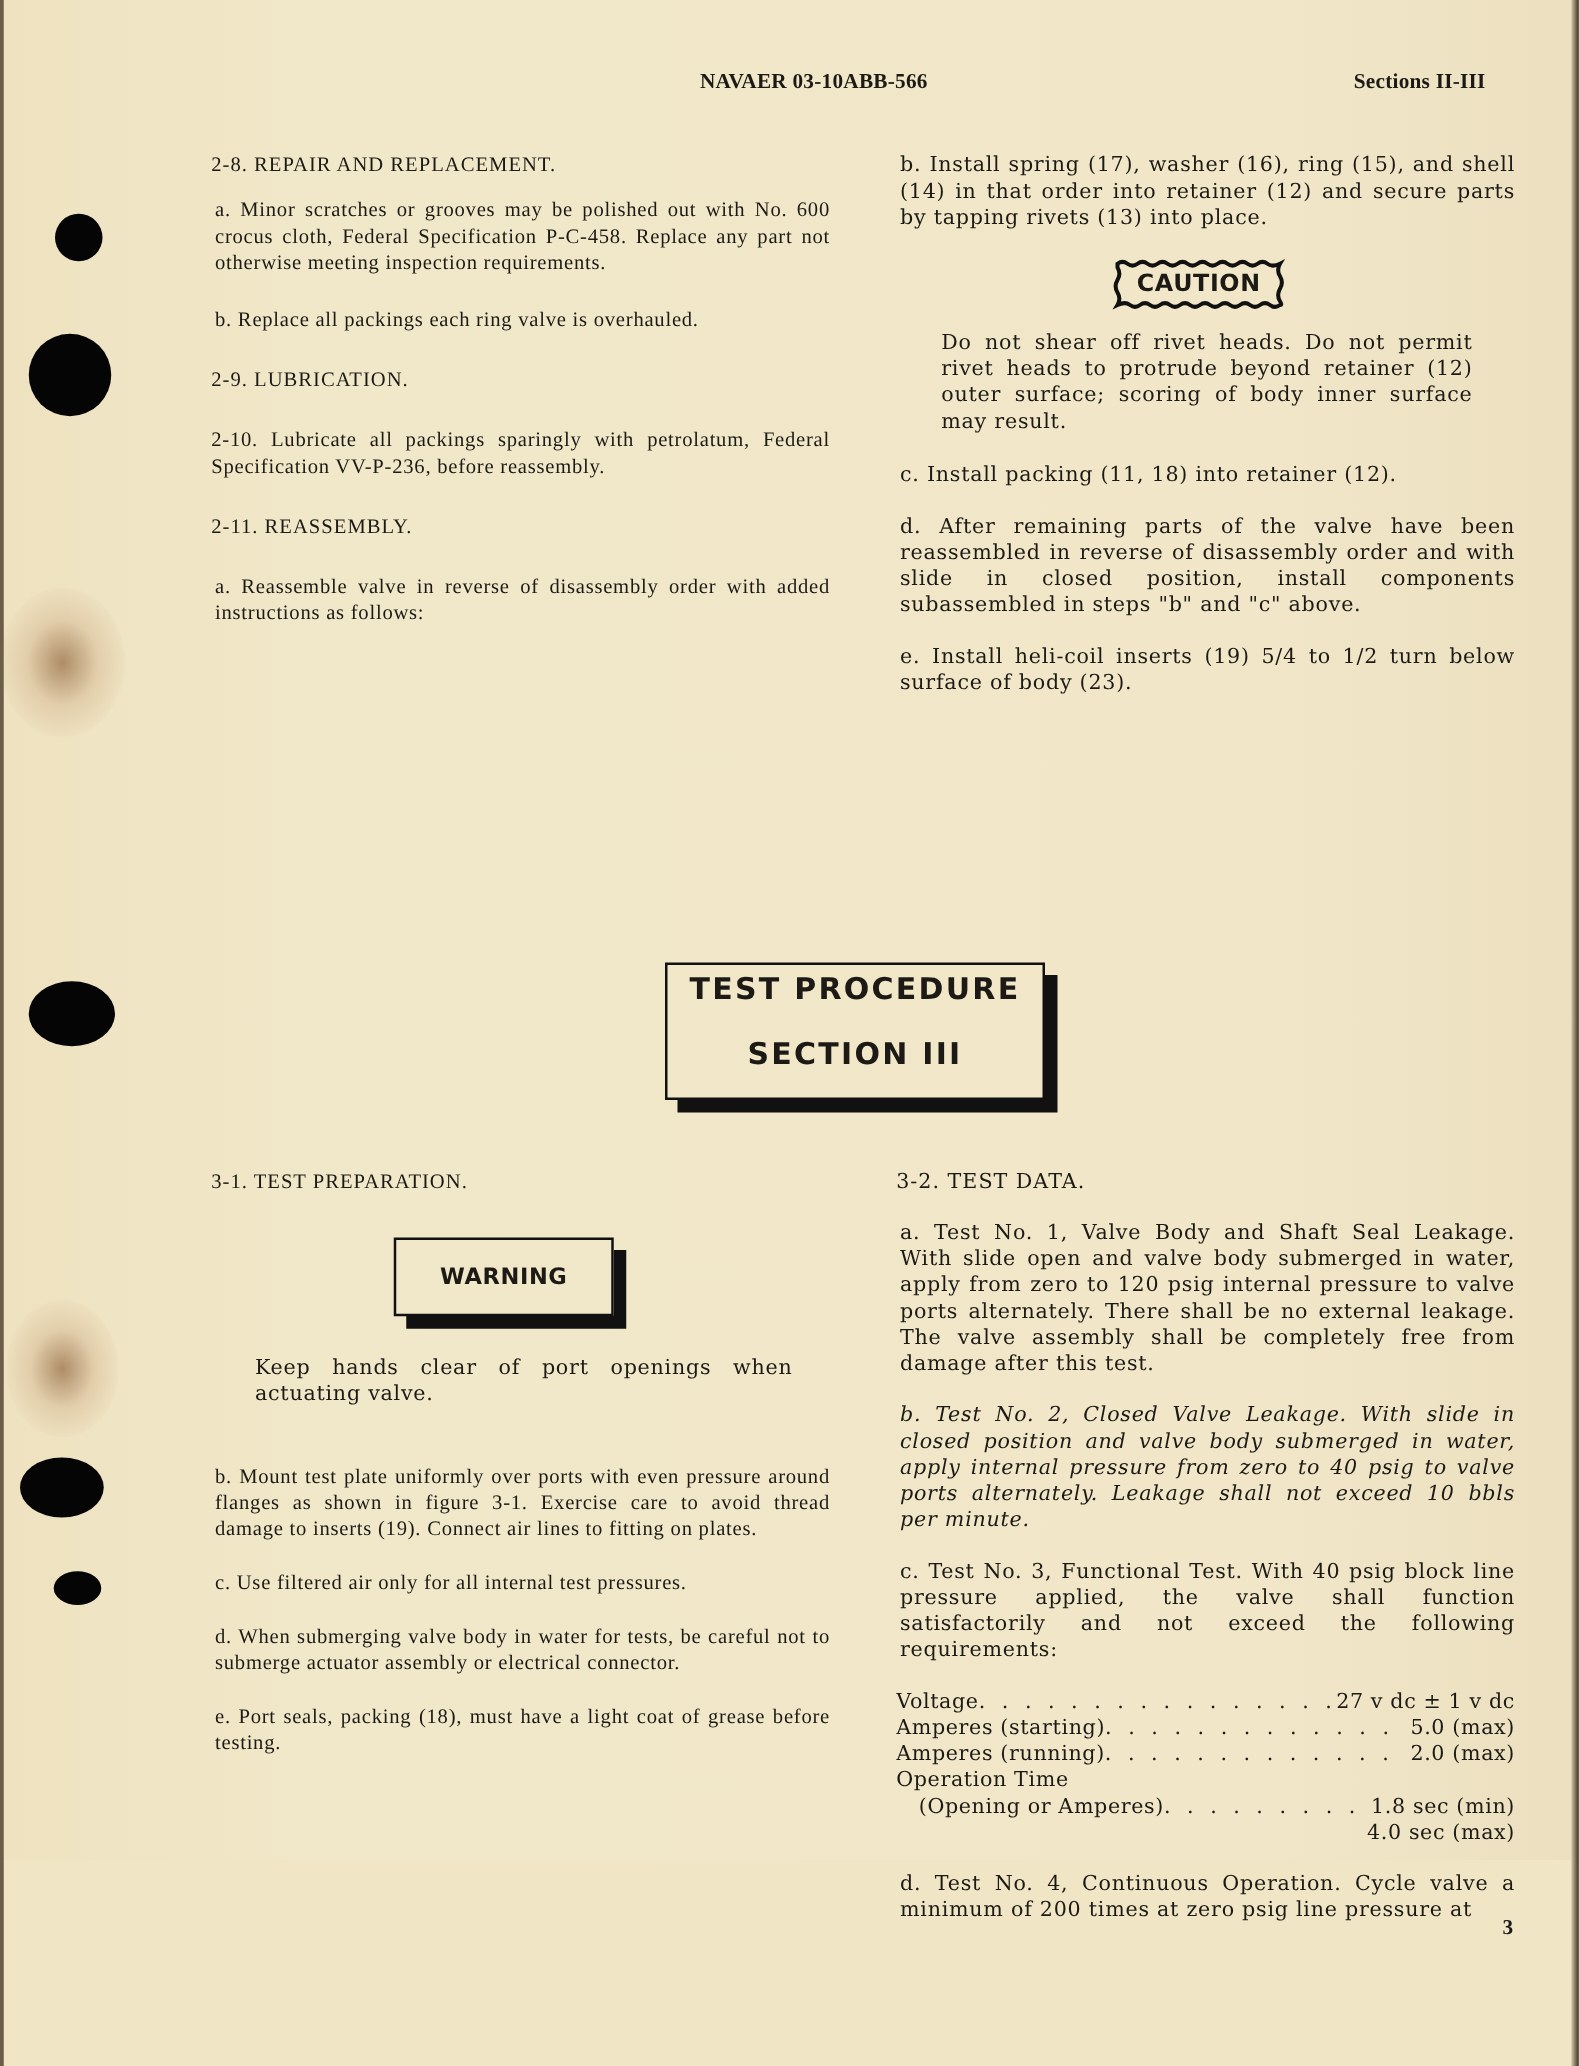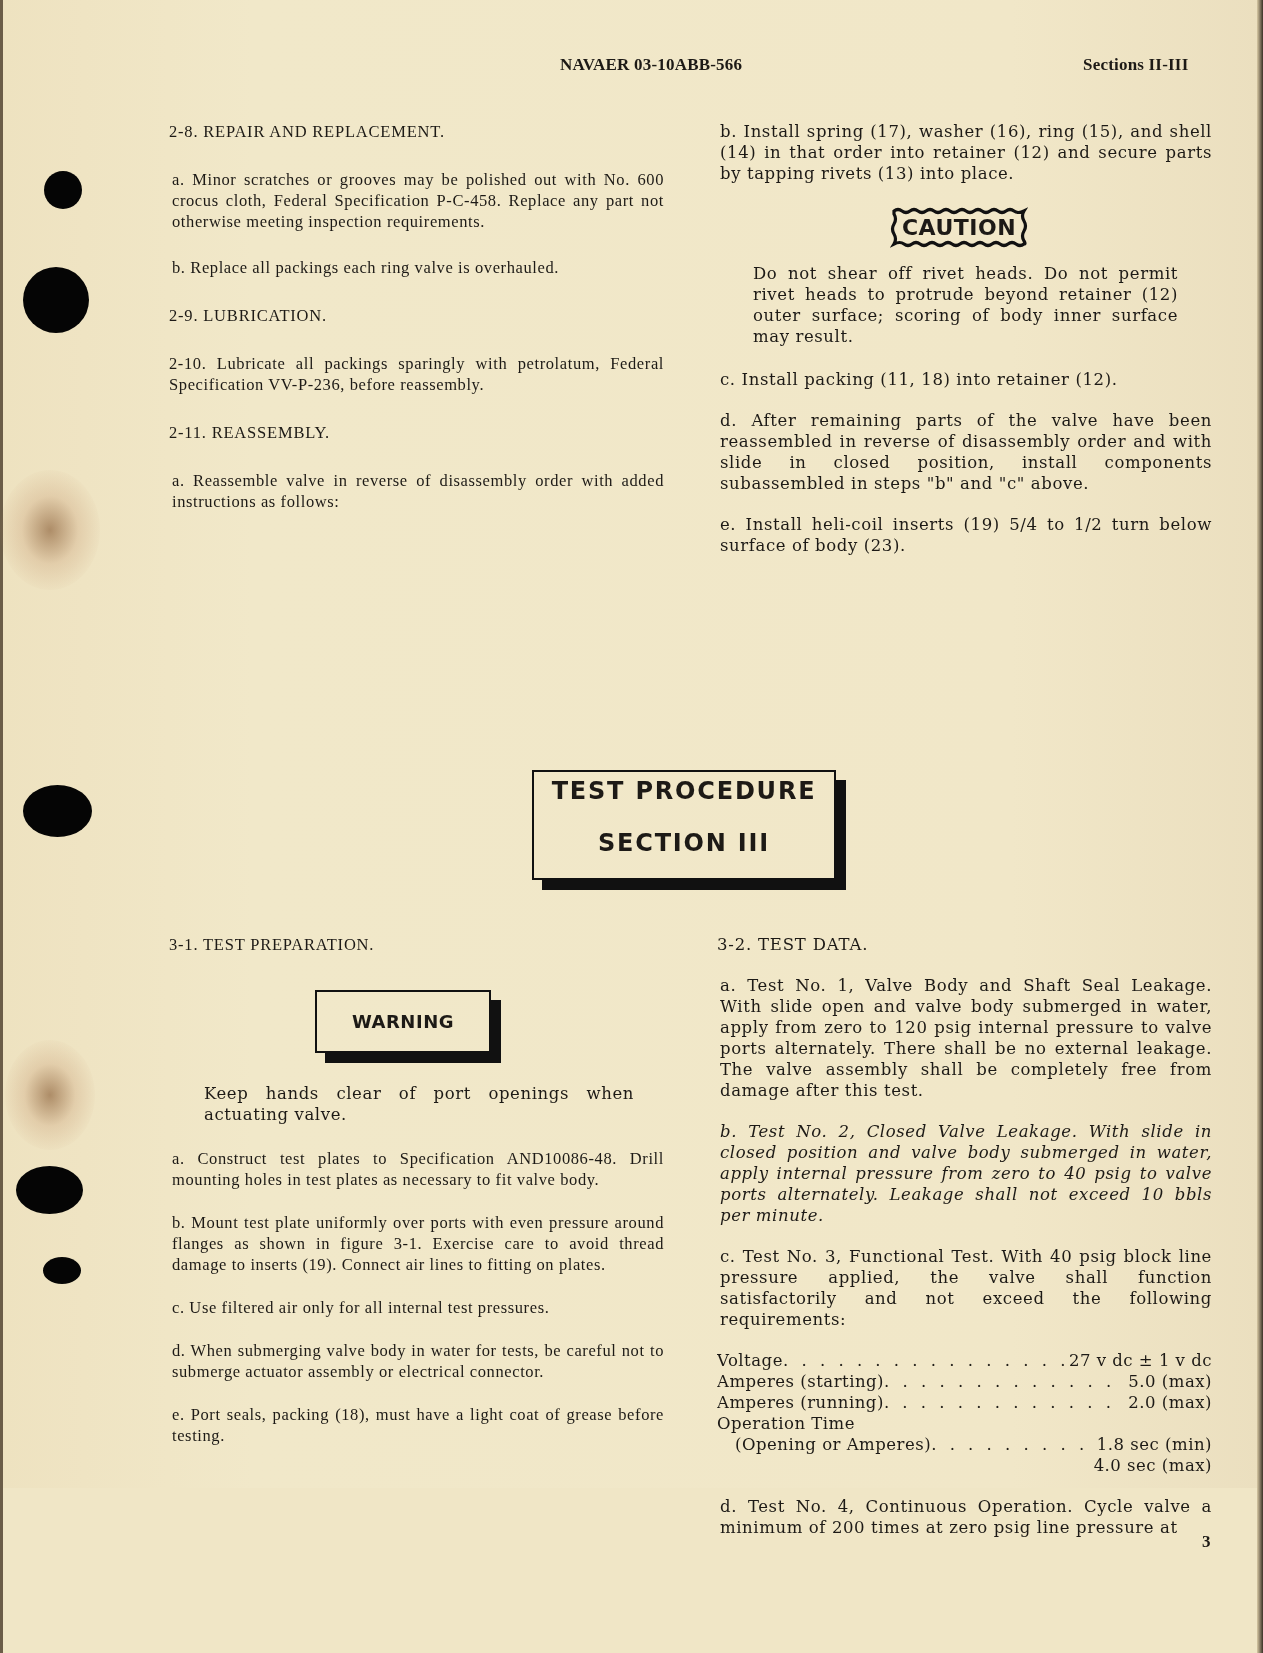--- a/index.html
+++ b/index.html
@@ -28,21 +28,21 @@
   .para { margin: 0; text-align: justify; text-align-last: left; }
   .head { margin: 0; letter-spacing: 0.8px; }
   .indent { padding-left: 3px; }
 
   .caution-box {
     position: absolute; left: 890px; top: 207px; width: 138px; height: 41px;
   }
   .caution-box svg { position: absolute; left: 0; top: 0; }
   .caution-label {
     position: absolute; left: 0; top: 0; width: 138px; height: 41px; line-height: 41px;
-    text-align: center; font-family: "DejaVu Sans", sans-serif; font-weight: bold; font-size: 22px; letter-spacing: 0.5px;
+    text-align: center; font-family: "DejaVu Sans", sans-serif; font-weight: bold; font-size: 19px; letter-spacing: 0.5px;
   }
 
   .warn-box {
     position: absolute; left: 315px; top: 990px; width: 172px; height: 59px;
     border: 2px solid #111; background: transparent;
     box-shadow: 10px 10px 0 #111;
   }
   .warn-label {
     display: block; text-align: center; line-height: 59px;
     font-family: "DejaVu Sans", sans-serif; font-weight: bold; font-size: 18px; letter-spacing: 0.5px;
@@ -85,21 +85,21 @@
   <div class="hole" style="left:43px;top:1257px;width:38px;height:27px;"></div>
 
   <div class="stain" style="left:0px;top:470px;width:100px;height:120px;"></div>
   <div class="stain" style="left:5px;top:1040px;width:90px;height:110px;"></div>
 
   <div class="hdr hdr-center">NAVAER 03-10ABB-566</div>
   <div class="hdr hdr-right">Sections II-III</div>
 
   <div class="col col-left" style="top:121px;">
     <p class="head">2-8. REPAIR AND REPLACEMENT.</p>
-    <p class="para indent" style="margin-top:27px;">a. Minor scratches or grooves may be polished out with No. 600 crocus cloth, Federal Specification P-C-458. Replace any part not otherwise meeting inspection requirements.</p>
+    <p class="para indent" style="margin-top:15px;">a. Minor scratches or grooves may be polished out with No. 600 crocus cloth, Federal Specification P-C-458. Replace any part not otherwise meeting inspection requirements.</p>
     <p class="para indent" style="margin-top:25px;">b. Replace all packings each ring valve is overhauled.</p>
     <p class="head" style="margin-top:27px;">2-9. LUBRICATION.</p>
     <p class="para" style="margin-top:27px;">2-10. Lubricate all packings sparingly with petrolatum, Federal Specification VV-P-236, before reassembly.</p>
     <p class="head" style="margin-top:27px;">2-11. REASSEMBLY.</p>
     <p class="para indent" style="margin-top:27px;">a. Reassemble valve in reverse of disassembly order with added instructions as follows:</p>
   </div>
 
   <div class="col col-right" style="top:121px;">
     <p class="para indent">b. Install spring (17), washer (16), ring (15), and shell (14) in that order into retainer (12) and secure parts by tapping rivets (13) into place.</p>
   </div>
@@ -135,21 +135,20 @@
 
   <div class="warn-box">
     <span class="warn-label">WARNING</span>
   </div>
 
   <div class="col" style="left:204px;width:430px;top:1083px;">
     <p class="para">Keep hands clear of port openings when actuating valve.</p>
   </div>
 
   <div class="col col-left" style="top:1148px;">
-    <p class="para indent">a. Construct test plates to Specification AND10086-48. Drill mounting holes in test plates as necessary to fit valve body.</p>
     <p class="para indent" style="margin-top:22px;">b. Mount test plate uniformly over ports with even pressure around flanges as shown in figure 3-1. Exercise care to avoid thread damage to inserts (19). Connect air lines to fitting on plates.</p>
     <p class="para indent" style="margin-top:22px;">c. Use filtered air only for all internal test pressures.</p>
     <p class="para indent" style="margin-top:22px;">d. When submerging valve body in water for tests, be careful not to submerge actuator assembly or electrical connector.</p>
     <p class="para indent" style="margin-top:22px;">e. Port seals, packing (18), must have a light coat of grease before testing.</p>
   </div>
 
   <div class="col col-right" style="top:934px;">
     <p class="head">3-2. TEST DATA.</p>
     <p class="para indent" style="margin-top:20px;">a. Test No. 1, Valve Body and Shaft Seal Leakage. With slide open and valve body submerged in water, apply from zero to 120 psig internal pressure to valve ports alternately. There shall be no external leakage. The valve assembly shall be completely free from damage after this test.</p>
     <p class="para indent" style="margin-top:20px;font-style:italic;">b. Test No. 2, Closed Valve Leakage. With slide in closed position and valve body submerged in water, apply internal pressure from zero to 40 psig to valve ports alternately. Leakage shall not exceed 10 bbls per minute.</p>

